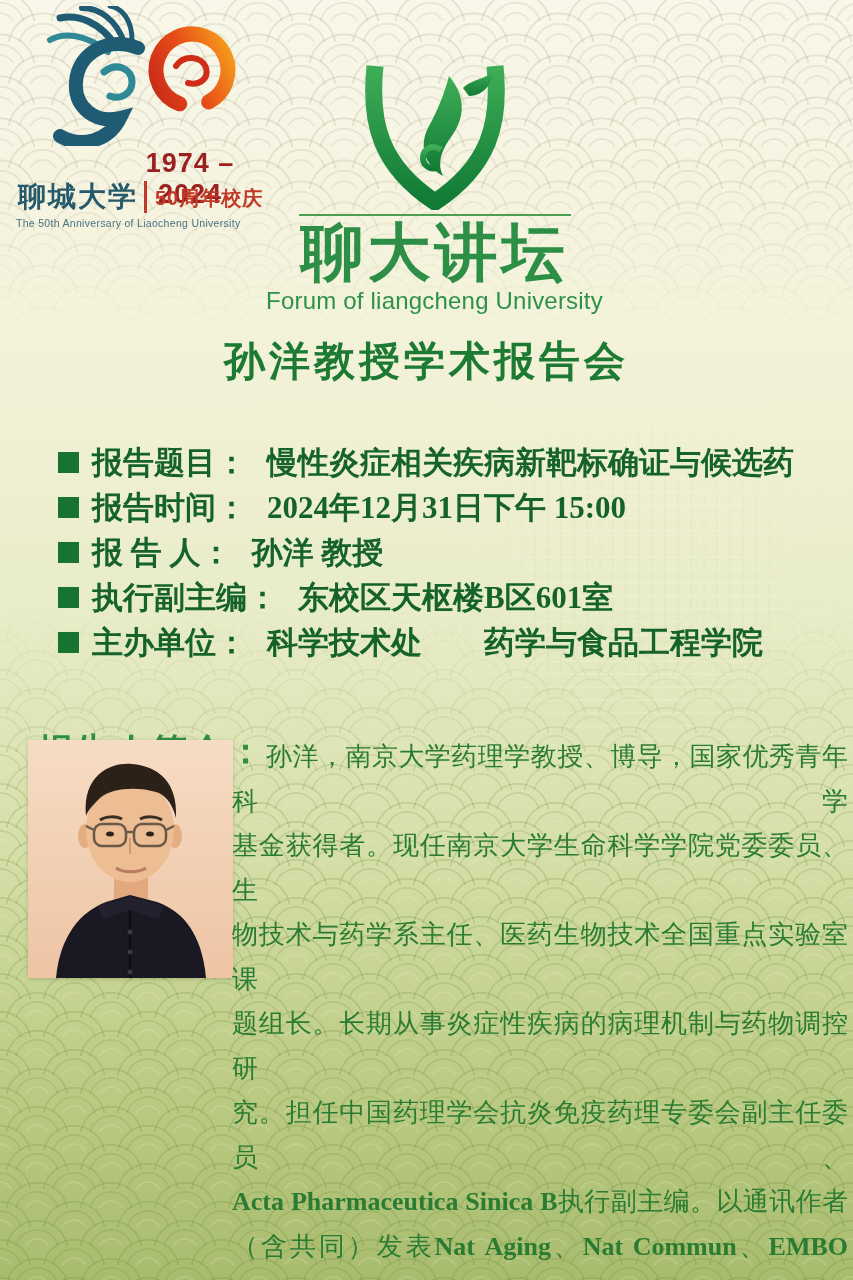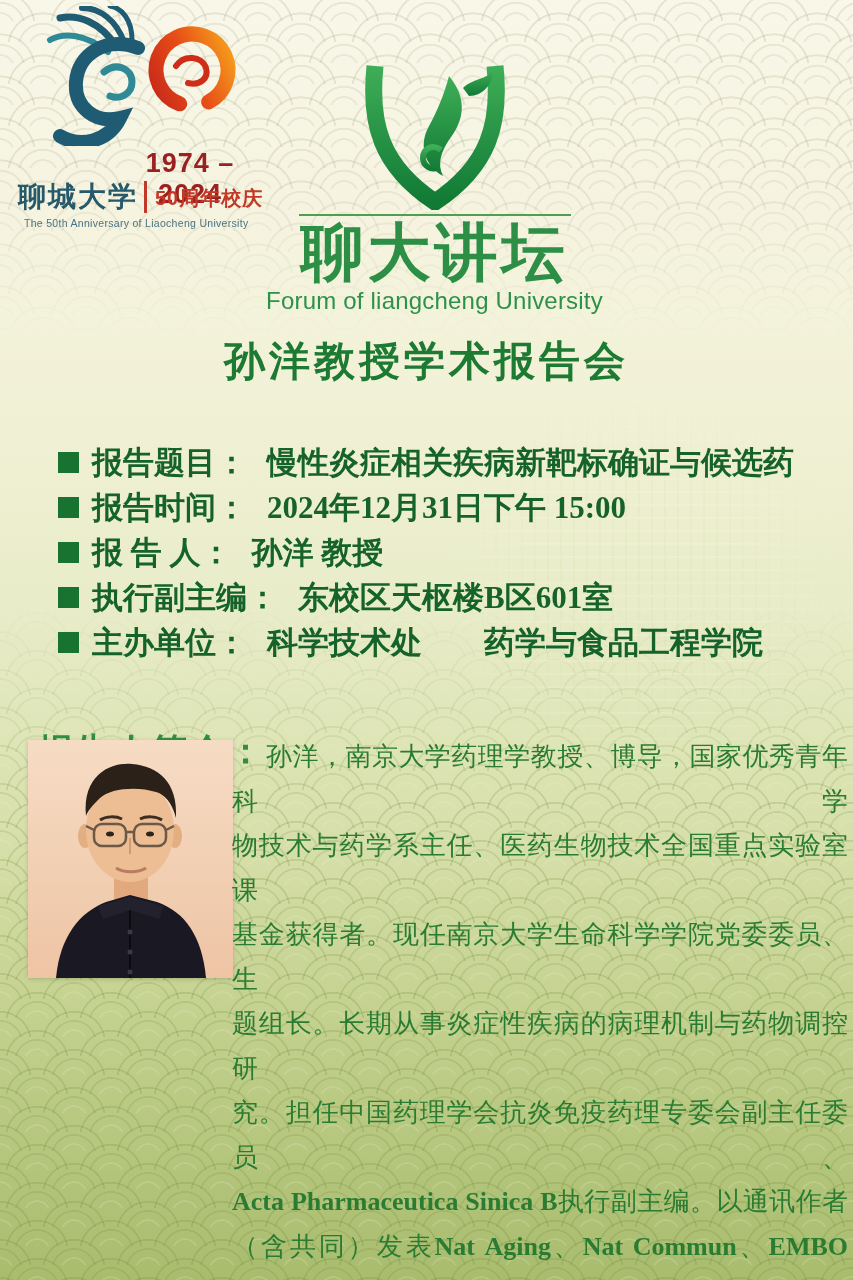--- a/index.html
+++ b/index.html
@@ -41,21 +41,21 @@
             mask-image:radial-gradient(circle,#000 35%,transparent 72%);}
   .sans{font-family:"Liberation Sans","DejaVu Sans",sans-serif;}
   
   .anniv{position:absolute;left:12px;top:6px;width:250px;height:230px;}
   .anniv-years{position:absolute;left:112px;top:142px;width:132px;text-align:center;
     font-size:27px;font-weight:700;color:#9c2020;letter-spacing:1px;font-family:"Liberation Sans","DejaVu Sans",sans-serif;}
   .anniv-name-row{position:absolute;left:6px;top:172px;display:flex;align-items:center;white-space:nowrap;}
   .anniv-univ{font-size:28px;font-weight:800;color:#26596a;letter-spacing:2px;}
   .anniv-divider{width:3px;height:32px;background:#bf3a28;margin:0 8px 0 6px;}
   .anniv-50{font-size:20px;font-weight:700;color:#c23a27;letter-spacing:1px;padding-top:3px;}
-  .anniv-en{position:absolute;left:12px;top:211px;font-size:10.5px;color:#4a7384;letter-spacing:.3px;white-space:nowrap;}
+  .anniv-en{position:absolute;left:4px;top:211px;font-size:10.5px;color:#4a7384;letter-spacing:.3px;white-space:nowrap;}
   
   .forum{position:absolute;left:0;top:58px;width:100%;text-align:center;margin-left:8px;}
   .forum svg{display:block;margin:0 auto;}
   .forum-rule{width:272px;height:2px;background:#4d9f52;margin:4px auto 2px;}
   .forum-title{font-size:63px;line-height:1.08;font-weight:800;color:#2c8f45;letter-spacing:4px;}
   .forum-sub{font-size:24px;font-weight:400;color:#2e9149;margin-top:1px;letter-spacing:.2px;}
   
   .main-title{position:absolute;left:0;top:334px;width:100%;text-align:center;margin:0;
     font-size:41px;font-weight:700;color:#1c7a33;letter-spacing:4px;white-space:nowrap;}
   
@@ -190,20 +190,20 @@
     <path d="M102,98 L102,114" stroke="#d09b72" stroke-width="2" fill="none"></path>
     <path d="M88,128 C96,133 110,133 118,128" stroke="#b97c63" stroke-width="3" fill="none"></path>
     <path d="M102,170 L102,238" stroke="#000" stroke-width="2" opacity="0.5"></path>
     <circle cx="102" cy="192" r="2.5" fill="#3c3a46"></circle>
     <circle cx="102" cy="212" r="2.5" fill="#3c3a46"></circle>
     <circle cx="102" cy="232" r="2.5" fill="#3c3a46"></circle>
   </svg>
 
   <div class="bio-text">
       <div class="bio-line">孙洋，南京大学药理学教授、博导，国家优秀青年科学</div>
+      <div class="bio-line">基金获得者。现任南京大学生命科学学院党委委员、生</div>
       <div class="bio-line">物技术与药学系主任、医药生物技术全国重点实验室课</div>
-      <div class="bio-line">基金获得者。现任南京大学生命科学学院党委委员、生</div>
       <div class="bio-line">题组长。长期从事炎症性疾病的病理机制与药物调控研</div>
       <div class="bio-line">究。担任中国药理学会抗炎免疫药理专委会副主任委员、</div>
       <div class="bio-line"><b>Acta</b> <b>Pharmaceutica</b> <b>Sinica</b> <b>B</b>执行副主编。以通讯作者</div>
       <div class="bio-line">（含共同）发表<b>Nat</b> <b>Aging</b>、<b>Nat</b> <b>Commun</b>、<b>EMBO</b> <b>Mol</b></div>
     </div>
 </div>
 
 </body></html>

